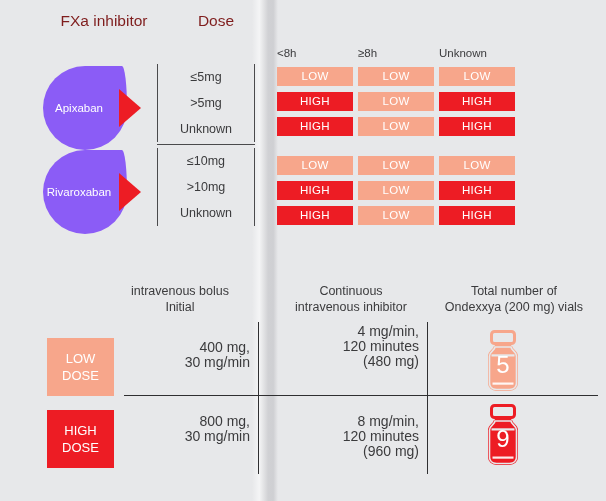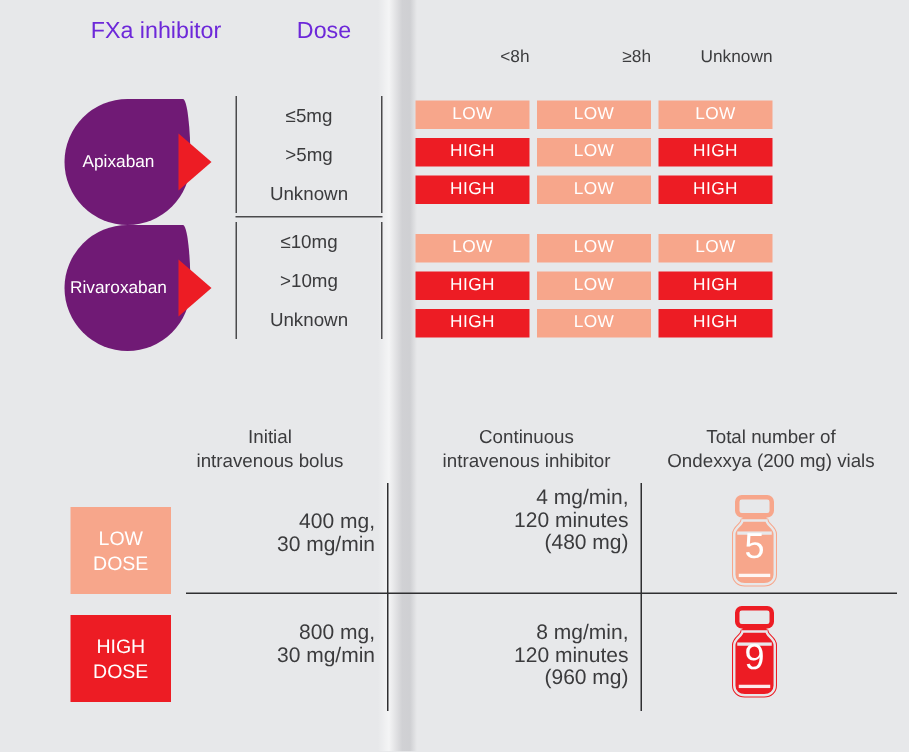--- a/index.html
+++ b/index.html
@@ -30,43 +30,43 @@
         rgba(190,190,194,0.55) 62%,
         rgba(168,168,173,0.38) 82%,
         rgba(231,232,234,0.0) 100%);
     pointer-events: none;
   }
 
   
   .hdr {
     position: absolute;
     font-size: 15.5px;
-    color: #6d28d9;
+    color: #7f1d1d;
     text-align: center;
     white-space: nowrap;
   }
   .hdr-fxa  { left: 32px;  top: 12px; width: 144px; }
   .hdr-dose { left: 160px; top: 12px; width: 112px; }
   .hdr-time { left: 272px; top: 12px; width: 250px; }
 
   .subhdr {
     position: absolute;
-    top: 32px;
+    top: 47px;
     font-size: 11.5px;
     color: #3c3c3e;
-    text-align: right;
+    text-align: left;
     white-space: nowrap;
   }
 
   
   .drug {
     position: absolute;
     width: 84px;
     height: 84px;
-    background: #701a75;
+    background: #8b5cf6;
     border-radius: 50% 6% 50% 50% / 50% 50% 50% 50%;
     display: flex;
     align-items: center;
     justify-content: center;
     color: #ffffff;
     font-size: 11.5px;
     text-align: center;
   }
   .drug .dlabel { transform: translateX(-6px); white-space: nowrap; }
   .drug::after {
@@ -235,22 +235,22 @@
 
   <div class="risk high" style="left:277px; top:181px; width:76px;">HIGH</div>
   <div class="risk low" style="left:358px; top:181px; width:76px;">LOW</div>
   <div class="risk high" style="left:439px; top:181px; width:76px;">HIGH</div>
 
   <div class="risk high" style="left:277px; top:206px; width:76px;">HIGH</div>
   <div class="risk low" style="left:358px; top:206px; width:76px;">LOW</div>
   <div class="risk high" style="left:439px; top:206px; width:76px;">HIGH</div>
 
   <div class="bhdr bhdr-a">
+    <div>intravenous bolus</div>
     <div>Initial</div>
-    <div>intravenous bolus</div>
   </div>
   <div class="bhdr bhdr-b">
     <div>Continuous</div>
     <div>intravenous inhibitor</div>
   </div>
   <div class="bhdr bhdr-c">
     <div>Total number of</div>
     <div>Ondexxya (200 mg) vials</div>
   </div>
 

